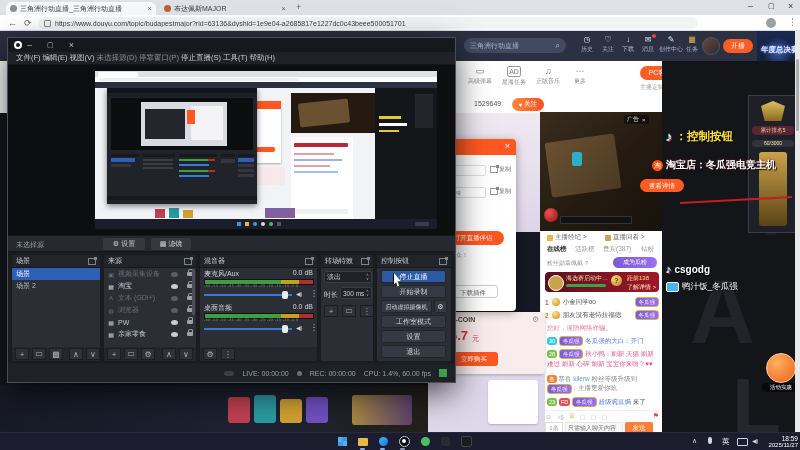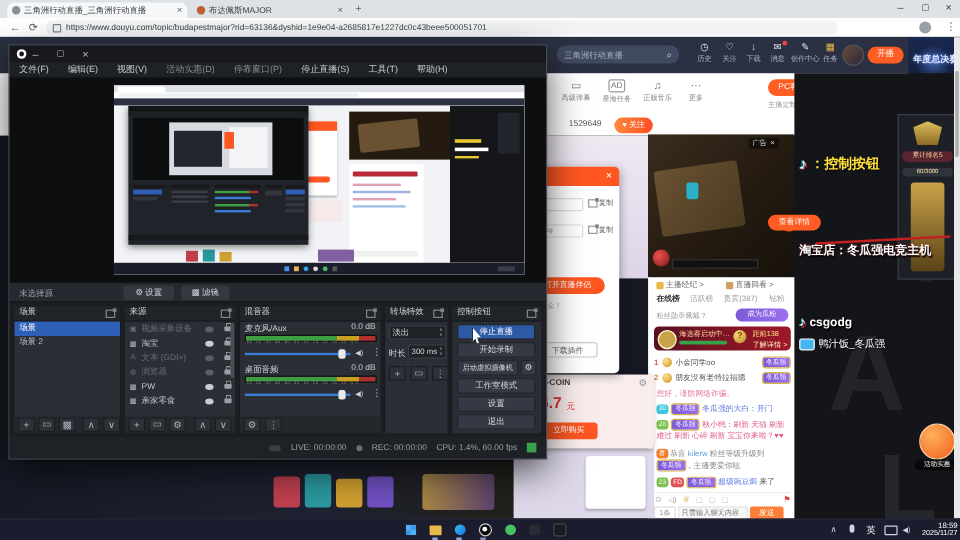--- a/index.html
+++ b/index.html
@@ -160,21 +160,21 @@
       </div>
       <div style="position:absolute;left:10px;top:56px;width:28px;height:74px;background:linear-gradient(180deg,#caa24a,#5a4416);border-radius:3px;"></div>
     </div>
 
     <div class="a c" style="left:666px;top:98px;gap:3px;z-index:2;">
       <span style="font-size:13px;color:#fff;text-shadow:-1px 0 #25f4ee,1px 1px #fe2c55;">♪</span>
       <span class="nw" style="font-size:11.5px;font-weight:bold;color:#ffe23c;text-shadow:1px 1px 1px #000;">：控制按钮</span>
     </div>
     <div class="a c" style="left:652px;top:127px;gap:3px;z-index:2;">
       <span style="width:11px;height:11px;border-radius:50%;background:#ff5000;color:#fff;font-size:7px;text-align:center;line-height:11px;">淘</span>
-      <span class="nw" style="font-size:10px;font-weight:bold;color:#fff;text-shadow:1px 1px 1px #000,0 0 3px #802020;margin-top:44px;">淘宝店：冬瓜强电竞主机</span>
+      <span class="nw" style="font-size:10px;font-weight:bold;color:#fff;text-shadow:1px 1px 1px #000,0 0 3px #802020;">淘宝店：冬瓜强电竞主机</span>
     </div>
     <div class="a" style="left:680px;top:168px;width:112px;height:2px;background:#c02020;transform:rotate(-3deg);z-index:2;"></div>
     <div class="a c" style="left:666px;top:232px;gap:3px;z-index:2;">
       <span style="font-size:11px;color:#fff;text-shadow:-1px 0 #25f4ee,1px 1px #fe2c55;">♪</span>
       <span class="nw" style="font-size:10px;font-weight:bold;color:#fff;text-shadow:1px 1px 1px #000;">csgodg</span>
     </div>
     <div class="a c" style="left:666px;top:250px;gap:3px;z-index:2;">
       <span style="width:11px;height:8px;background:#45b6f0;border-radius:2px;border:1px solid #fff;"></span>
       <span class="nw" style="font-size:8.5px;color:#fff;text-shadow:1px 1px 1px #000;">鸭汁饭_冬瓜强</span>
     </div>
@@ -313,25 +313,25 @@
 
     <div class="a c" style="left:0;top:0;width:447px;height:14px;background:#16181c;padding:0 6px;box-sizing:border-box;gap:5px;">
       <span style="width:8px;height:8px;border-radius:50%;background:#fff;position:relative;flex:none;">
           <span style="position:absolute;left:2px;top:2px;width:4px;height:4px;border-radius:50%;background:#16181c;"></span>
         </span>
       <span style="font-size:9px;color:#bbb;margin-right:10px;">–</span>
       <span style="font-size:7px;color:#bbb;margin-right:10px;">▢</span>
       <span style="font-size:9px;color:#bbb;">×</span>
     </div>
 
-    <div class="a c" style="left:0;top:14px;width:447px;height:13px;background:#1e2125;border-bottom:1px solid #141619;box-sizing:border-box;padding:0 8px;gap:16px;">
+    <div class="a c" style="left:0;top:14px;width:447px;height:13px;background:#1e2125;border-bottom:1px solid #141619;box-sizing:border-box;padding:0 8px;gap:2px;">
       <span class="nw" style="font-size:7.5px;color:#c8ccd2;">文件(F)</span>
       <span class="nw" style="font-size:7.5px;color:#c8ccd2;">编辑(E)</span>
       <span class="nw" style="font-size:7.5px;color:#c8ccd2;">视图(V)</span>
-      <span class="nw" style="font-size:7.5px;color:#8a8f96;">活动实惠(D)</span>
+      <span class="nw" style="font-size:7.5px;color:#8a8f96;">未选择源(D)</span>
       <span class="nw" style="font-size:7.5px;color:#8a8f96;">停靠窗口(P)</span>
       <span class="nw" style="font-size:7.5px;color:#c8ccd2;">停止直播(S)</span>
       <span class="nw" style="font-size:7.5px;color:#c8ccd2;">工具(T)</span>
       <span class="nw" style="font-size:7.5px;color:#c8ccd2;">帮助(H)</span>
     </div>
 
     <div class="a" style="left:0;top:27px;width:447px;height:170px;background:#0d0e10;overflow:hidden;">
       <div class="cap" style="left:87px;top:6px;width:342px;height:158px;background:#eceef1;">
         <div class="cap" style="left:0;top:0;width:342px;height:6px;background:#dee1e6;">
             <span style="position:absolute;left:3px;top:1px;width:40px;height:5px;background:#fff;border-radius:2px 2px 0 0;"></span>

